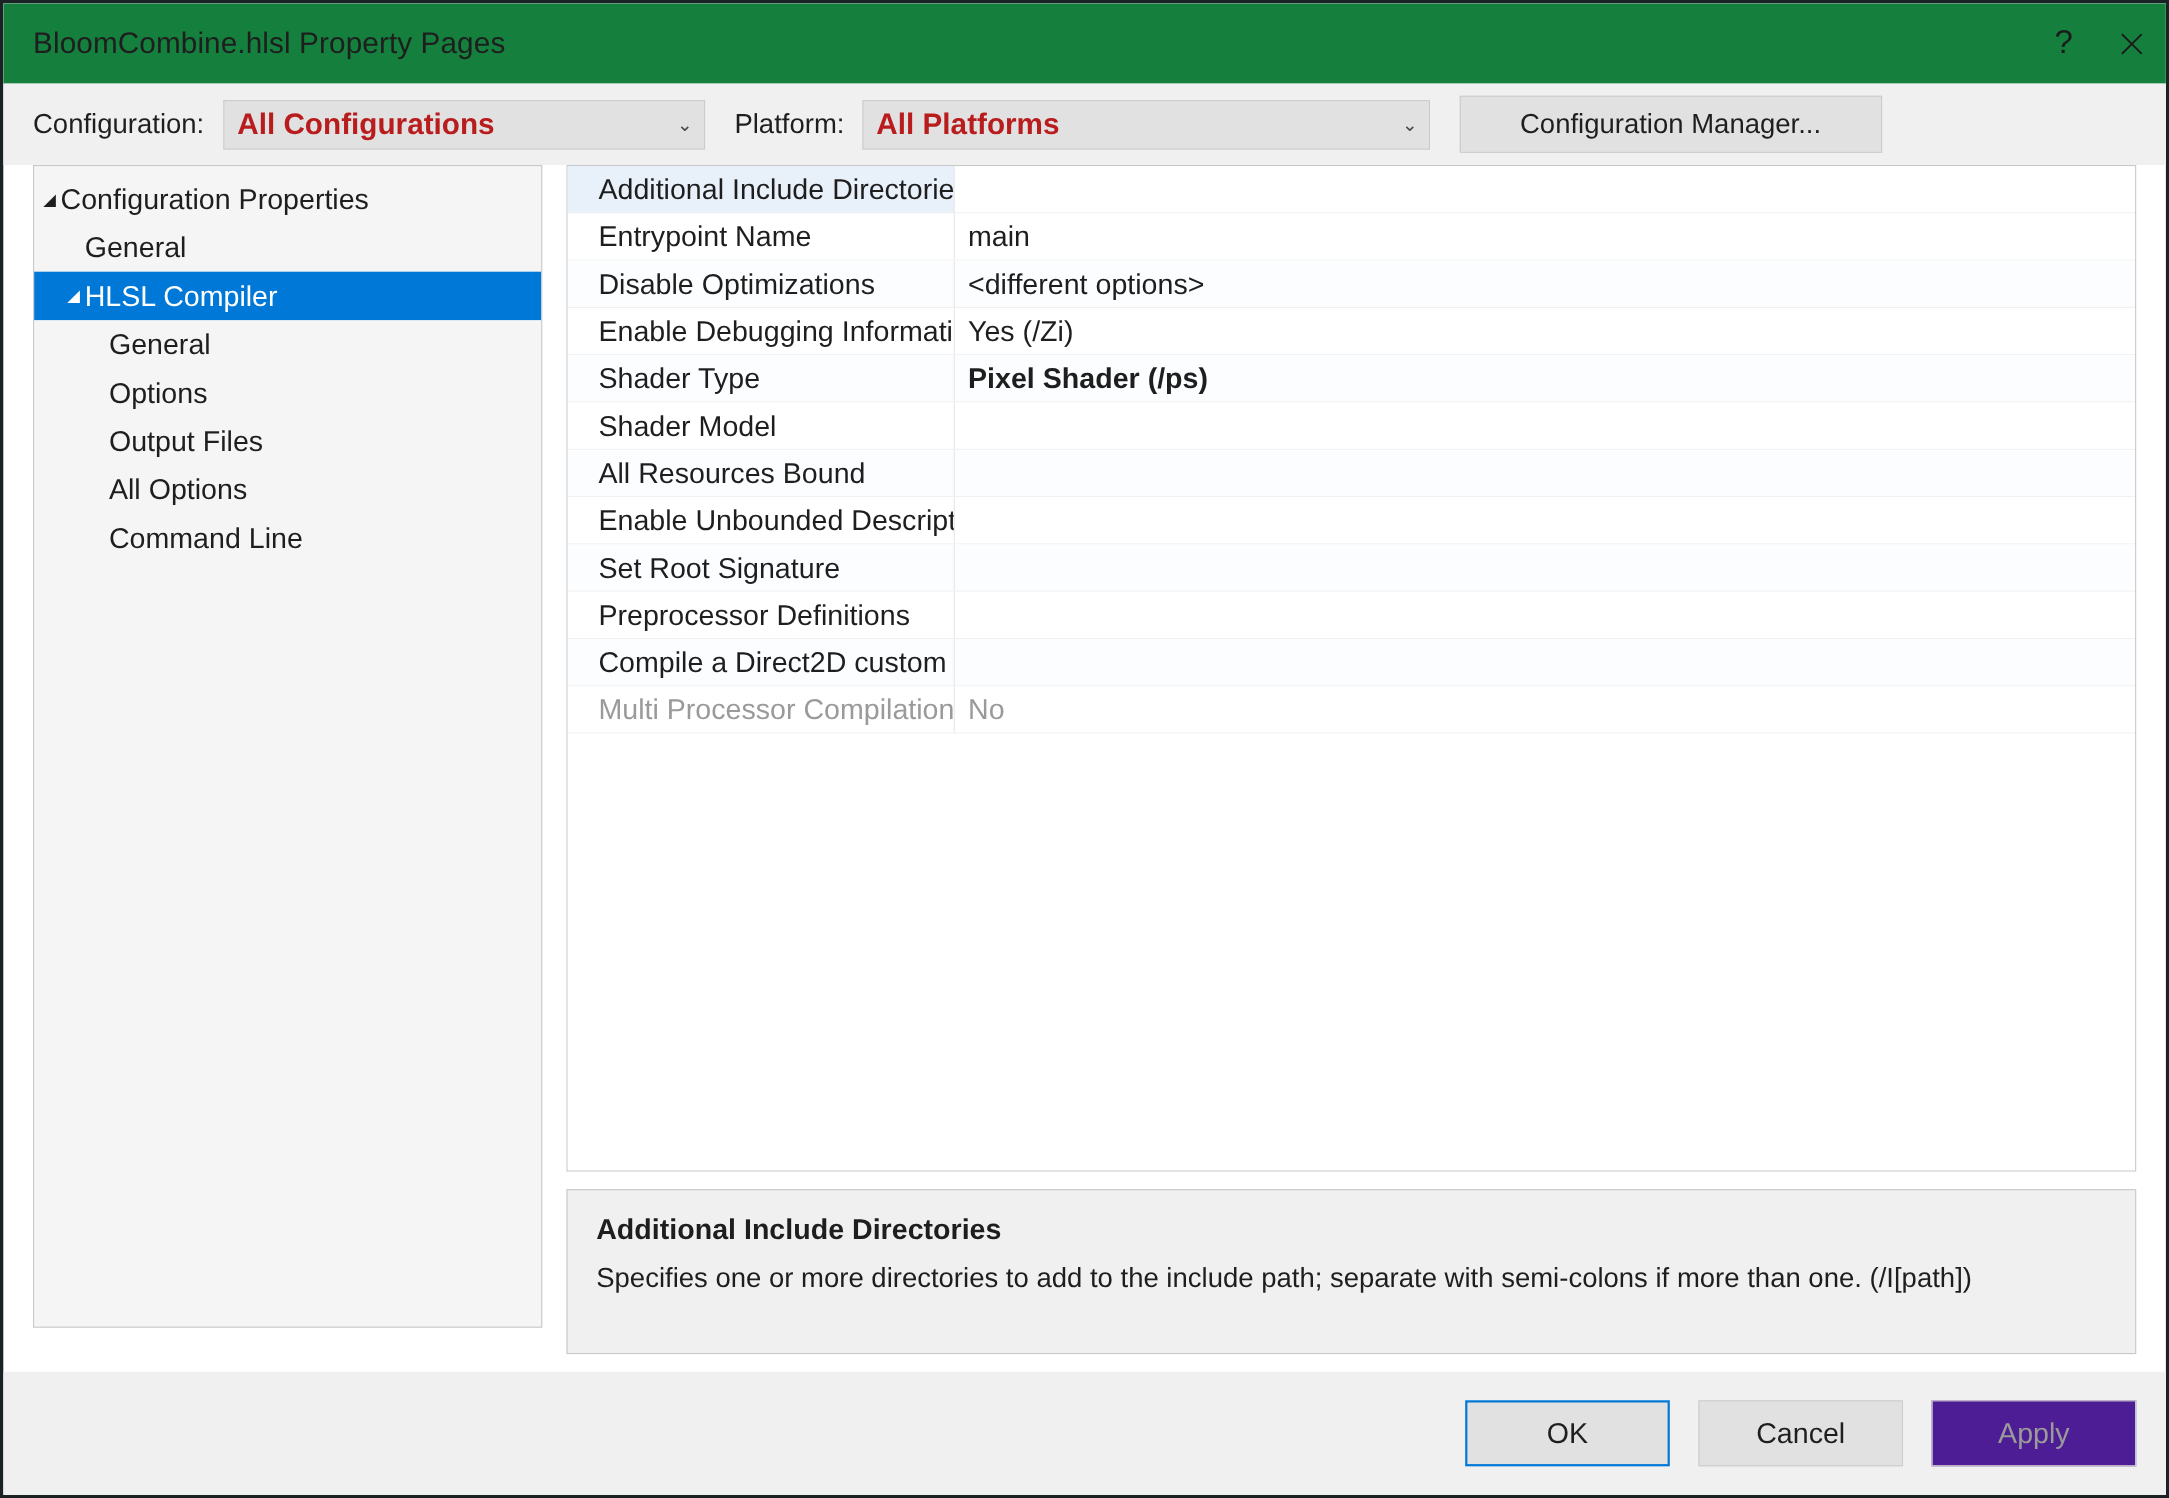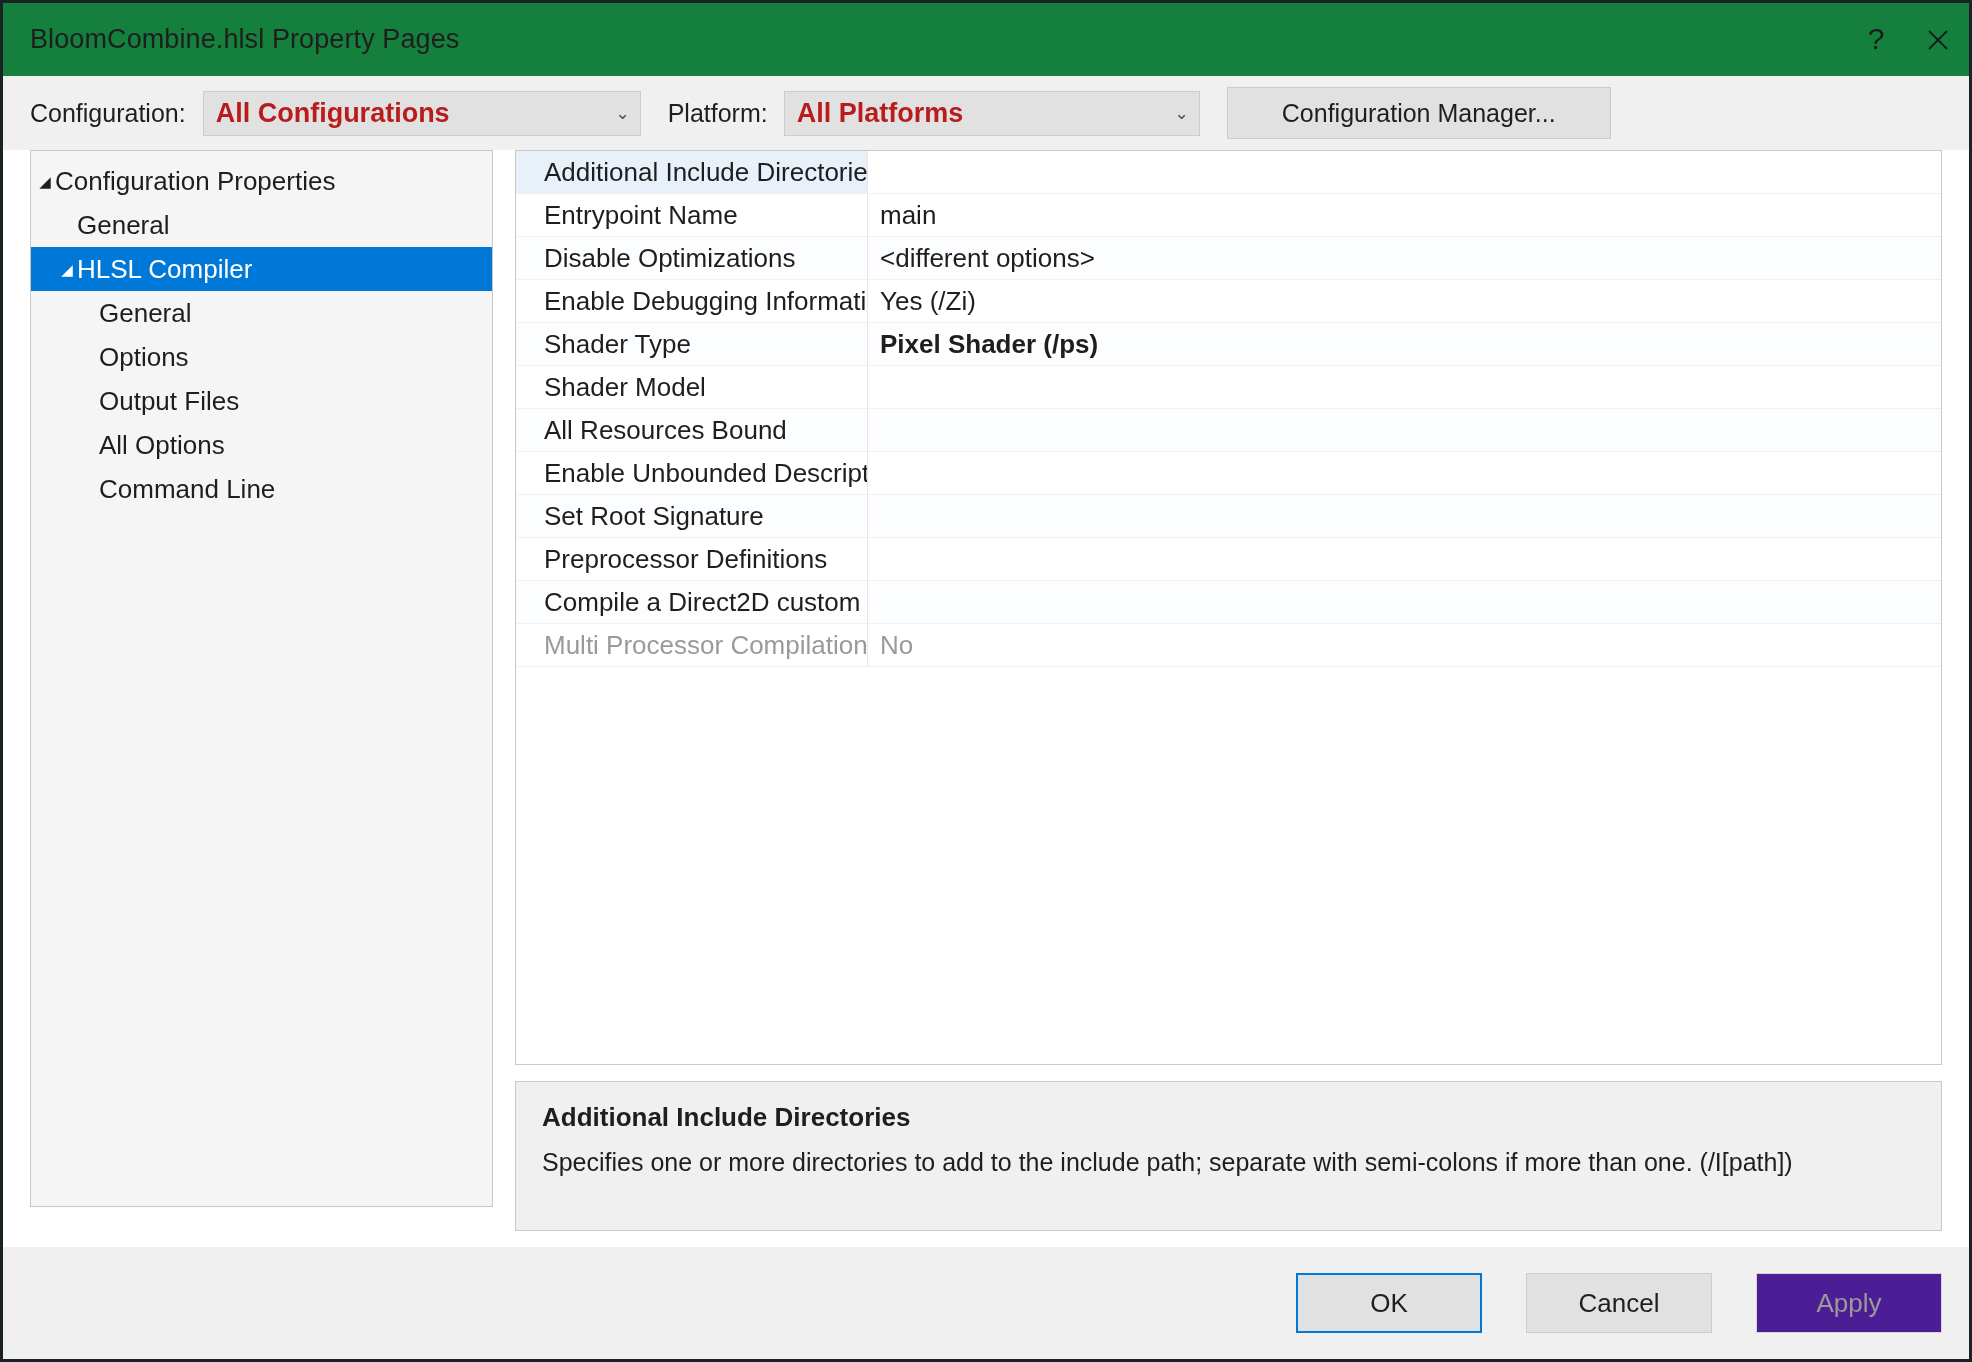--- a/index.html
+++ b/index.html
@@ -96,21 +96,21 @@
     overflow: hidden;
     font-weight: bold;
   }
   .combo-arrow {
     color: #4a4a4a;
     font-size: 17px;
     line-height: 1;
     margin-left: 8px;
   }
   #cfg-combo { width: 438px; margin-left: 17px; }
-  #plat-combo { width: 416px; margin-left: 16px; gap: 35px; }
+  #plat-combo { width: 516px; margin-left: 16px; gap: 35px; }
   .cfg-mgr-btn {
     margin-left: 27px;
     background: #e1e1e1;
     border: 1px solid #cccccc;
     height: 52px;
     min-width: 384px;
     box-sizing: border-box;
     display: flex;
     align-items: center;
     justify-content: center;
@@ -263,21 +263,21 @@
   
   .footer {
     height: 112px;
     min-height: 112px;
     background: #f0f0f0;
     display: flex;
     align-items: center;
     justify-content: flex-end;
     padding: 0 27px;
     box-sizing: border-box;
-    gap: 44px;
+    gap: 26px;
   }
   .btn {
     width: 186px;
     height: 60px;
     box-sizing: border-box;
     background: #e1e1e1;
     border: 1px solid #cccccc;
     display: flex;
     align-items: center;
     justify-content: center;

